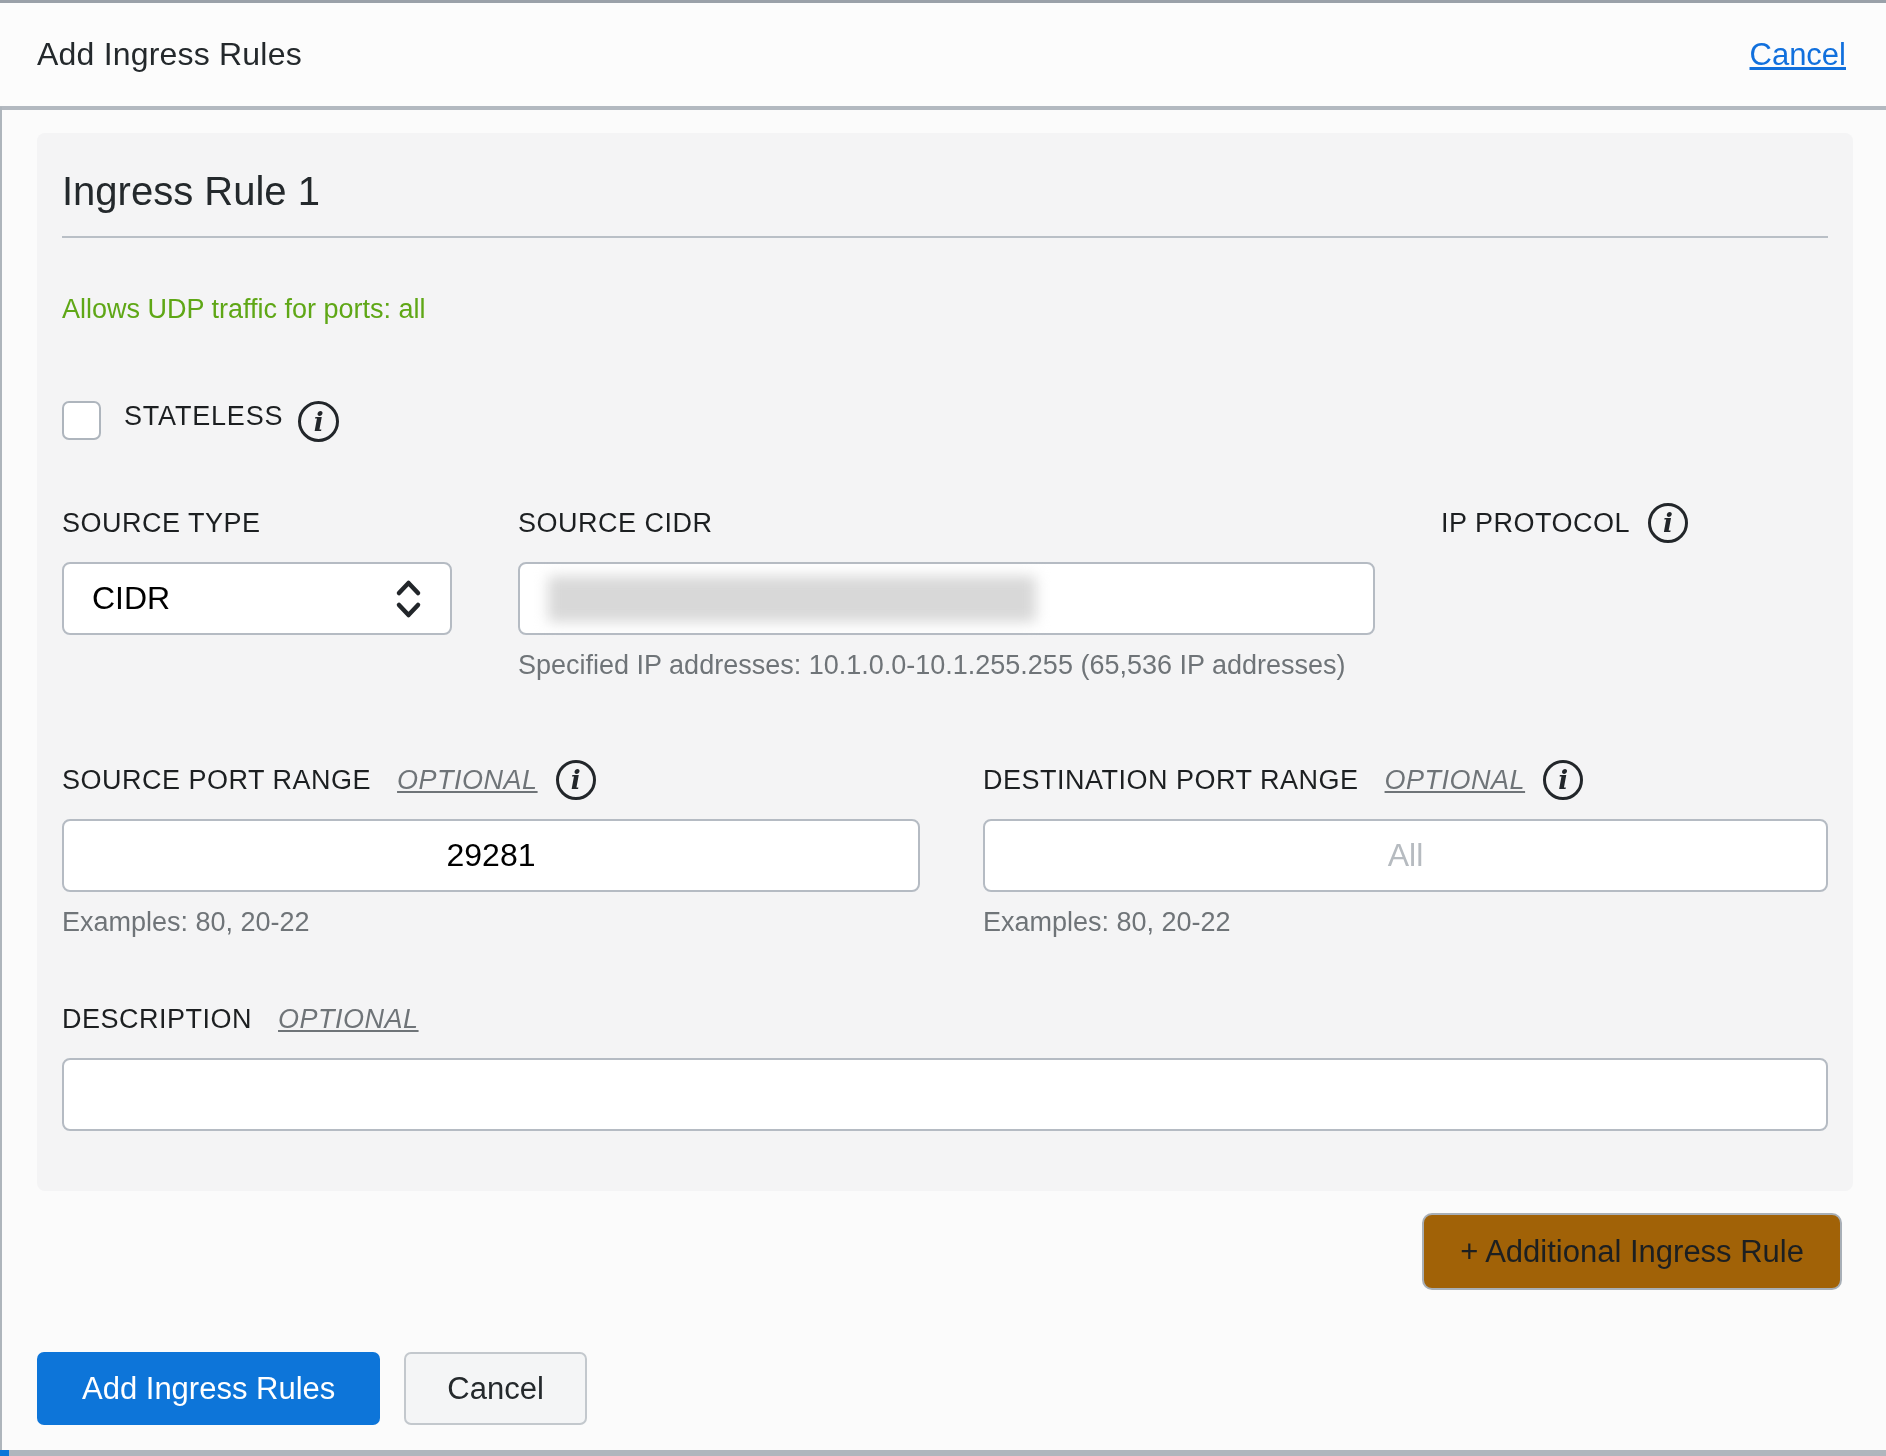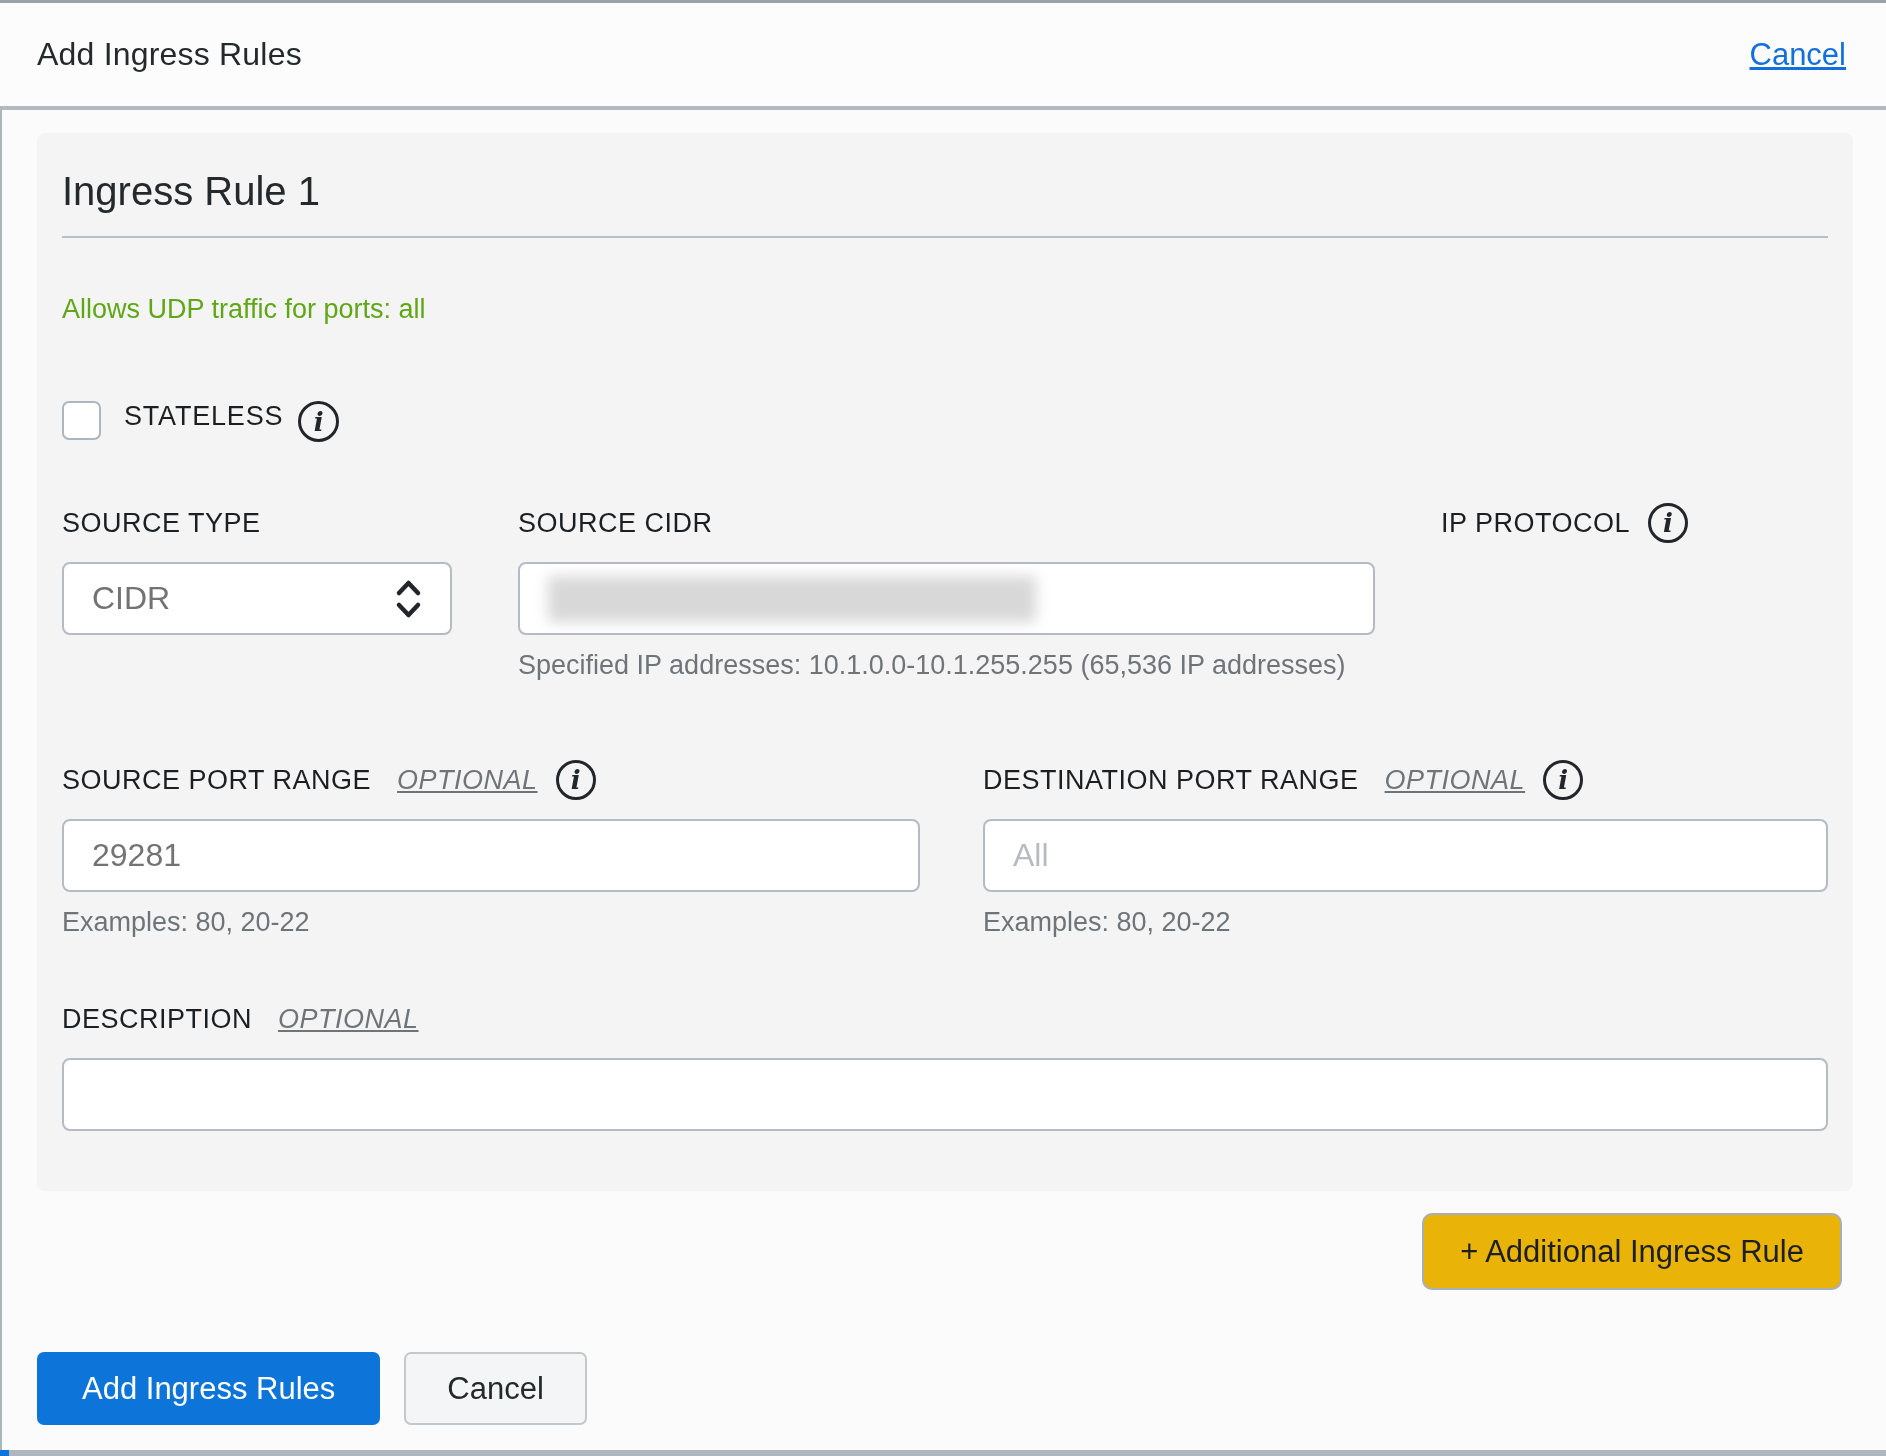--- a/index.html
+++ b/index.html
@@ -65,22 +65,23 @@
   }
   .field-label{ font-size:27px; letter-spacing:0.5px; color:#1c1f21; }
   .optional-tag{ font-size:27px; font-style:italic; color:#6f7478; margin-left:26px; letter-spacing:0.5px;text-decoration:underline; }
   .field-label-row .info-icon{ margin-left:18px; }
 
   .control{
     height:73px; width:100%;
     background:#ffffff;
     border:2px solid #b5bbc3; border-radius:8px;
     font-family:"Liberation Sans", sans-serif;
-    font-size:32px; color:#737373;
+    font-size:32px; color:#000000;
     padding:0 28px;
+    text-align:center;
   }
   .select{
     display:flex; align-items:center; justify-content:space-between; cursor:pointer;
   }
   .chevrons{ flex:0 0 auto; }
   input.control::placeholder{ color:#b6bbc0; opacity:1; }
   input.control{ outline:none; }
 
   .input-wrap{ position:relative; }
   .redacted{
@@ -90,21 +91,21 @@
 
   .field-helper{ margin-top:15px; font-size:27px; color:#6f7478; }
 
   .additional-row{ display:flex; justify-content:flex-end; margin:22px 44px 0 0; }
   .btn{
     font-family:"Liberation Sans", sans-serif;
     font-size:31px; cursor:pointer; white-space:nowrap;
   }
   .btn-outline{
     height:77px; padding:0 36px;
-    background:#eab308; color:#1c1f21;
+    background:#a16207; color:#1c1f21;
     border:2px solid #a8afb7; border-radius:10px;
   }
   .actions-row{ display:flex; align-items:center; margin:62px 0 0 37px; gap:24px; }
   .btn-primary{
     height:73px; padding:0 45px;
     background:#0d75d9; color:#ffffff;
     border:none; border-radius:7px;
   }
   .btn-secondary{
     height:73px; padding:0 41px;

